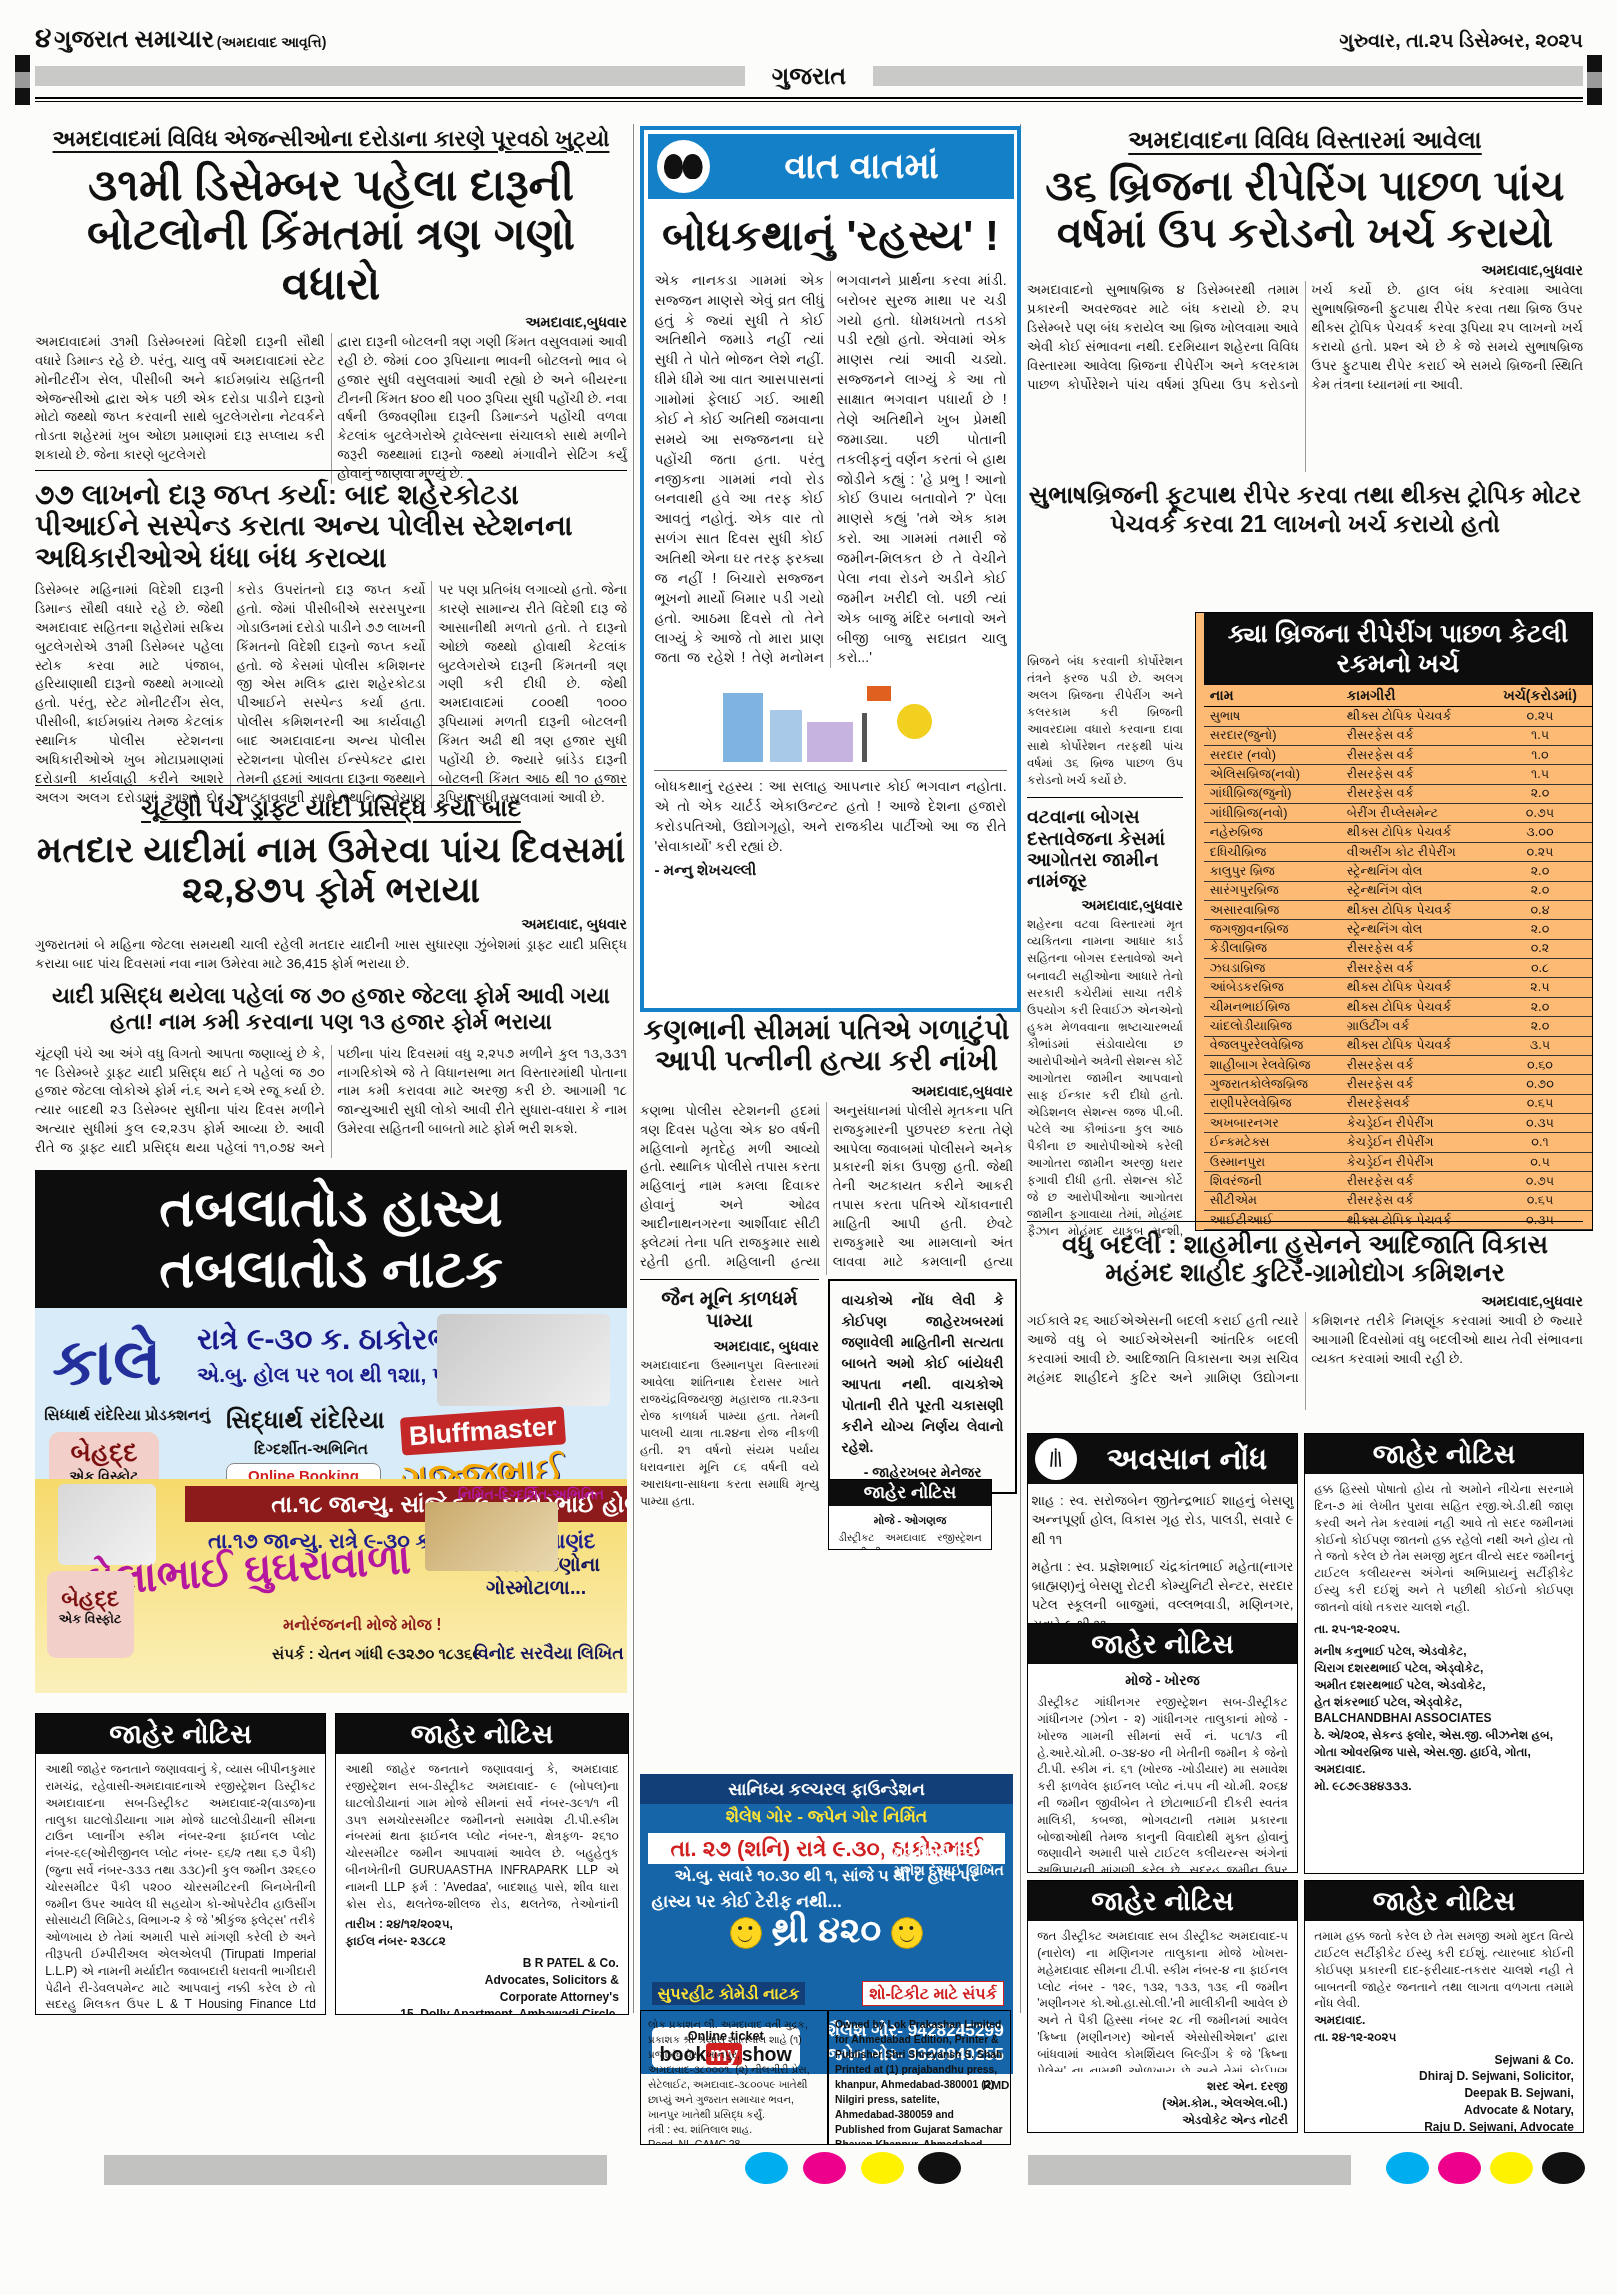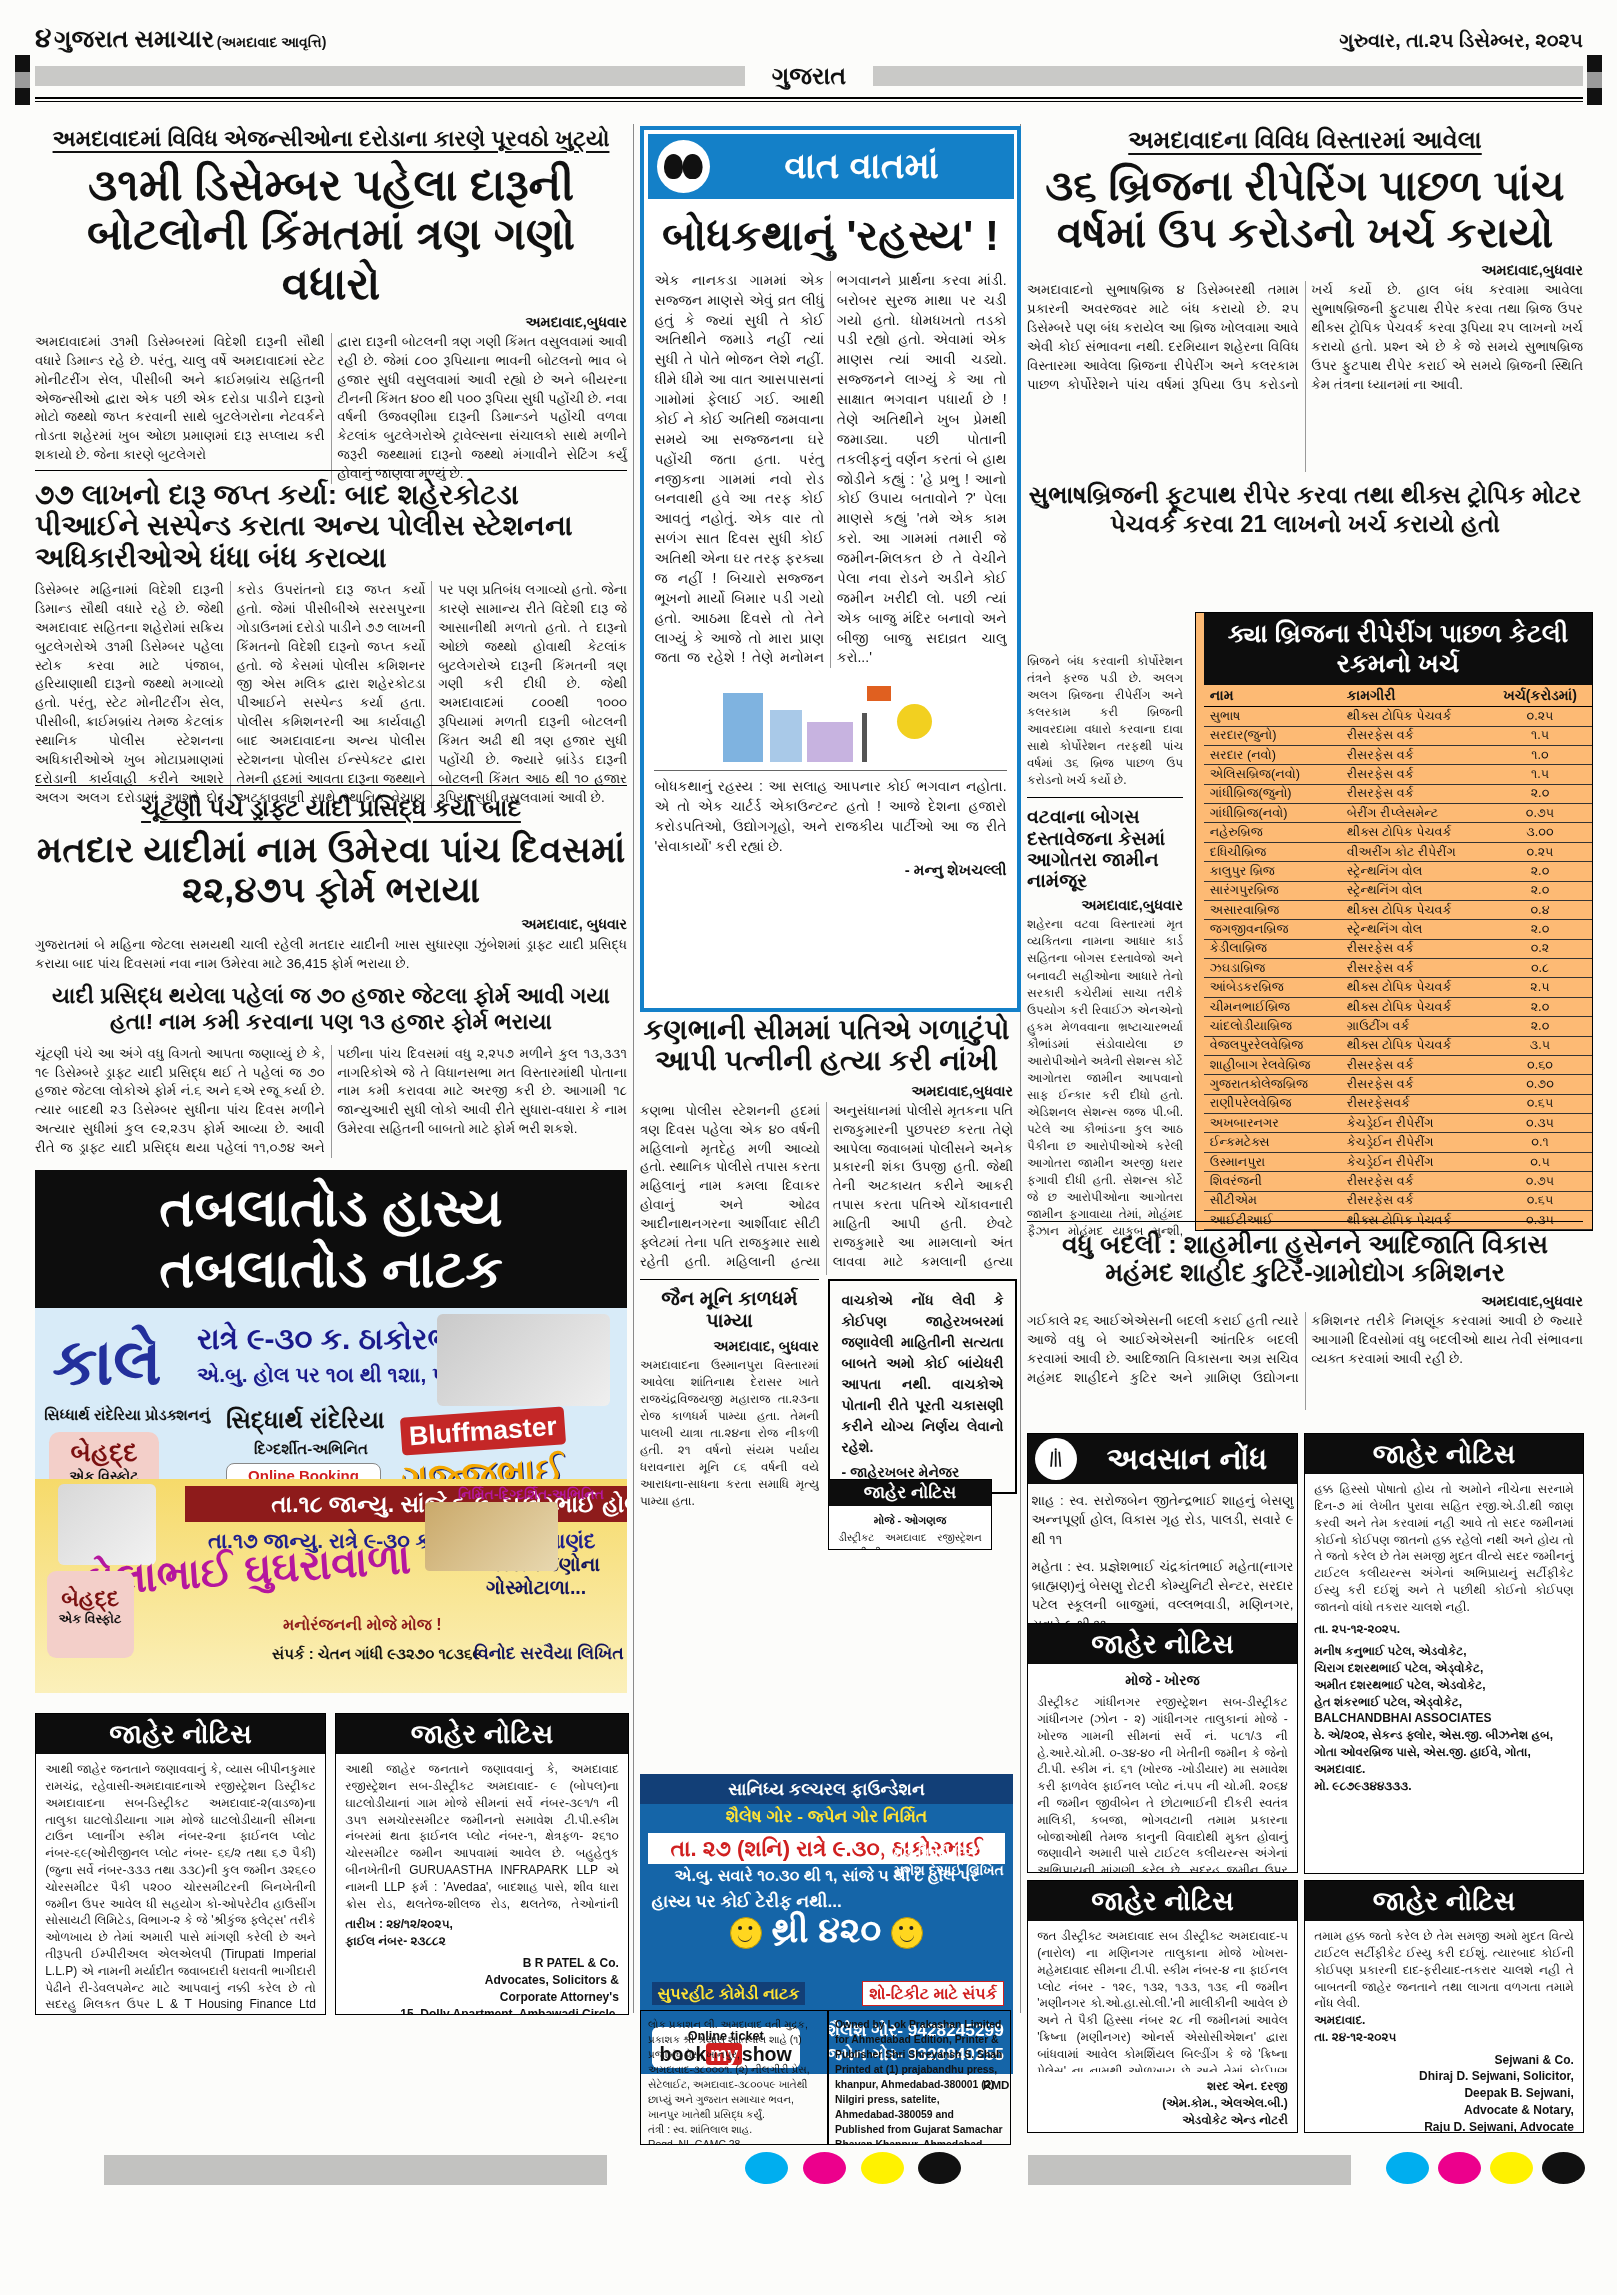--- a/index.html
+++ b/index.html
@@ -38,21 +38,21 @@
   .vaat{border:4px solid #1480c8;background:#fff;}
   .vaat-head{background:#1480c8;color:#fff;display:flex;align-items:center;height:65px;margin:3.5px;}
   .vaat-icon{width:53px;height:53px;border-radius:50%;background:#fff;margin-left:9.2px;position:relative;flex:0 0 auto;}
   .face{position:absolute;width:19.6px;height:25.4px;background:#111;border-radius:50% 50% 45% 45%;top:14px;}
   .face.f1{left:7px;}
   .face.f2{right:7px;transform:scaleX(-1);}
   .vaat-title{flex:1;text-align:center;font-size:36px;font-weight:bold;}
   .vaat-inner{padding:5.8px 10.4px;}
   .vaat-hl{font-size:42px;font-weight:bold;text-align:center;margin:4.6px 0 10.4px 0;}
   .moral{border-top:0.6px solid #666;margin-top:8px;padding-top:5.8px;}
-  .moral-author{text-align:right;font-weight:bold;font-size:15px;margin-top:4.6px;}
+  .moral-author{font-weight:bold;font-size:15px;margin-top:4.6px;}
   .cityart{height:87px;margin-top:7px;position:relative;overflow:hidden;}
   .cbld{position:absolute;bottom:0;}
   
   .btable{border:1.2px solid #000;background:#fdba74;padding-left:8px;}
   .btable-title{background:#0d0d0d;color:#fff;font-size:25.4px;font-weight:bold;text-align:center;padding:5.8px 2.3px;}
   table.bridges{width:100%;border-collapse:collapse;font-size:12.7px;}
   table.bridges th{font-weight:bold;text-align:left;border-bottom:1.2px solid #000;padding:2.3px 5.8px;font-size:14px;}
   table.bridges td{border-bottom:0.6px solid #333;padding:1.7px 5.8px;}
   table.bridges td.c,table.bridges th.c{text-align:center;}
   
@@ -64,21 +64,21 @@
   .sign.left{text-align:left;}
   
   .avsan-head{background:#0d0d0d;color:#fff;display:flex;align-items:center;height:50px;}
   .avsan-icon{width:42px;height:42px;border-radius:50%;background:#fff;margin-left:7px;flex:0 0 auto;
               display:flex;align-items:center;justify-content:center;}
   .avsan-title{flex:1;text-align:center;font-size:30px;font-weight:bold;}
   .avsan-body{font-size:13.3px;line-height:1.45;padding:7px 3.5px;text-align:justify;}
   .avsan-body p{margin:0 0 8px 0;}
   
   .discl{border:2.9px solid #000;padding:9.2px 11.6px;font-size:17px;font-weight:bold;line-height:1.5;text-align:justify;}
-  .discl-sign{text-align:left;margin-top:3.5px;}
+  .discl-sign{text-align:center;margin-top:3.5px;}
   
   .imprint{border:1.7px solid #000;padding:5.8px 7px;font-size:10.4px;line-height:1.45;white-space:pre-line;}
   
   .ad-tabla-head{background:#0d0d0d;color:#fff;font-weight:bold;text-align:center;font-size:53px;line-height:1.15;padding:8px 0;}
   .ad-tabla-body{background:#d8ebf8;position:relative;height:208px;}
   .kale{color:#23309c;font-size:64px;font-weight:bold;position:absolute;left:17.3px;top:17.3px;}
   .tab-line1{position:absolute;left:162px;top:14px;color:#1a1a8c;font-size:30px;font-weight:bold;}
   .tab-line2{position:absolute;left:162px;top:55px;color:#1a1a8c;font-size:21px;font-weight:bold;}
   .tab-prod{position:absolute;left:9.2px;top:98px;font-size:15px;font-weight:bold;}
   .tab-dir{position:absolute;left:191px;top:98px;font-size:24px;font-weight:bold;}

